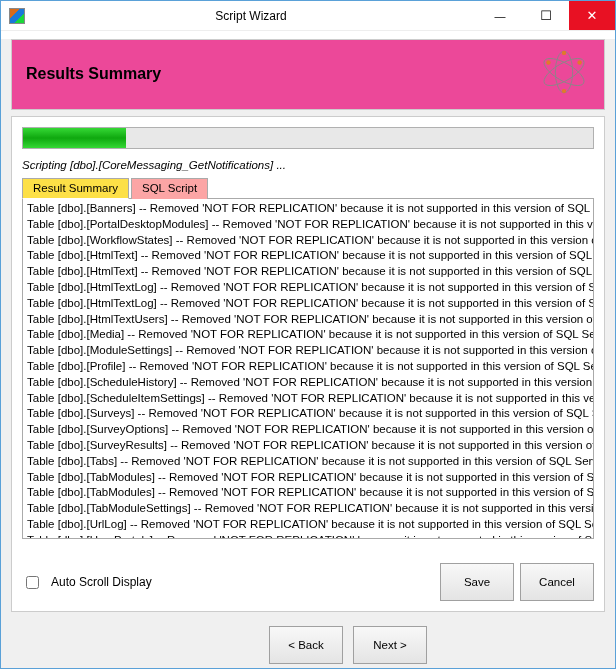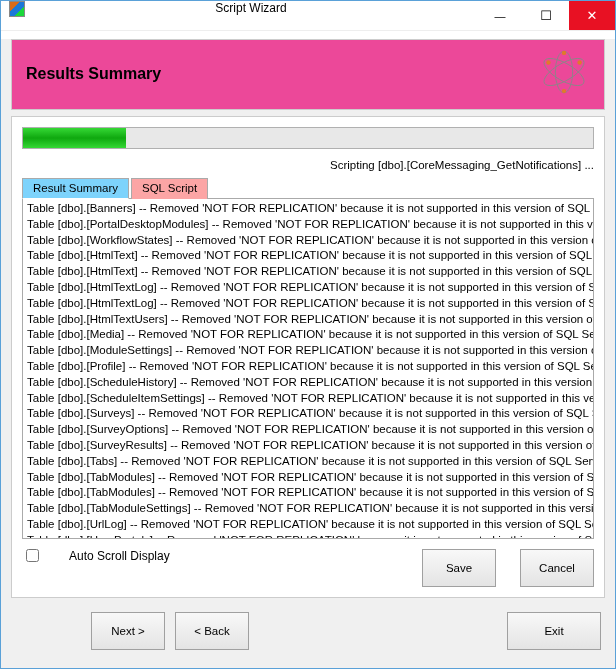--- a/index.html
+++ b/index.html
@@ -10,21 +10,21 @@
     background: #fff;
     width: 616px;
     height: 669px;
     overflow: hidden;
     border: 1px solid #5aa1d8;
   }
   .titlebar {
     height: 30px;
     background: #fff;
     display: flex;
-    align-items: flex-start;
+    align-items: center;
     border-bottom: 1px solid #eee;
   }
   .titlebar-icon {
     width: 16px; height: 16px;
     margin-left: 8px;
     background: linear-gradient(135deg,#d86b1a 0 33%,#1a78d8 33% 66%,#1ad83a 66%);
     border: 1px solid #888;
   }
   .titlebar-title {
     flex: 1;
@@ -82,55 +82,57 @@
     background: #e8e8e8;
     position: relative;
     overflow: hidden;
   }
   .progress-fill {
     height: 100%;
     width: 18%;
     background: linear-gradient(to bottom,#35d835 0%,#0fa80f 50%,#35d835 100%);
   }
   .status-line {
-    text-align: right;
+    text-align: left;
     margin: 10px 0 6px 0;
     font-size: 11.5px;
+    font-style: italic;
   }
   .tabs {
     display: flex;
     border-bottom: 1px solid #aaa;
   }
   .tab {
     padding: 3px 10px 4px 10px;
     border: 1px solid #aaa;
     border-bottom: none;
     background: #fca5a5;
     font-size: 11.5px;
     margin-right: 2px;
     position: relative;
     top: 1px;
   }
-  .tab.active { background: #7dd3fc; border-bottom: 1px solid #fff; }
+  .tab.active { background: #fde047; border-bottom: 1px solid #fff; }
   .log-box {
     border: 1px solid #aaa;
     border-top: none;
     height: 340px;
     overflow: auto;
     background: #fff;
     padding: 2px 4px;
     white-space: nowrap;
     font-size: 11.5px;
     line-height: 15.8px;
   }
   .log-box .row { }
   .bottom-row {
     display: flex;
-    margin-top: 10px;
-    gap: 24px;
+    align-items: center;
+    margin-top: 24px;
+    gap: 6px;
   }
   .bottom-row .spacer { flex: 1; }
   input[type="checkbox"] {
     width: 13px; height: 13px; margin: 0 6px 0 4px;
   }
   .winbtn {
     min-width: 74px;
     height: 38px;
     background: linear-gradient(#f8f8f8,#e4e4e4);
     border: 1px solid #a0a0a0;
@@ -219,19 +221,16 @@
       <input type="checkbox" style="">
       <span>Auto Scroll Display</span>
       <span class="spacer"></span>
       <button class="winbtn">Save</button>
       <button class="winbtn">Cancel</button>
     </div>
   </div>
 
   <div class="nav-row">
     <span class="navspacer"></span>
+    <button class="winbtn">&lt; Back</button>
     <button class="winbtn">Next &gt;</button>
-    <button class="winbtn">&lt; Back</button>
-    <span class="exit-wrap">
-      <button class="winbtn" style="min-width:94px">Exit</button>
-    </span>
   </div>
 </div>
 
 </body></html>

